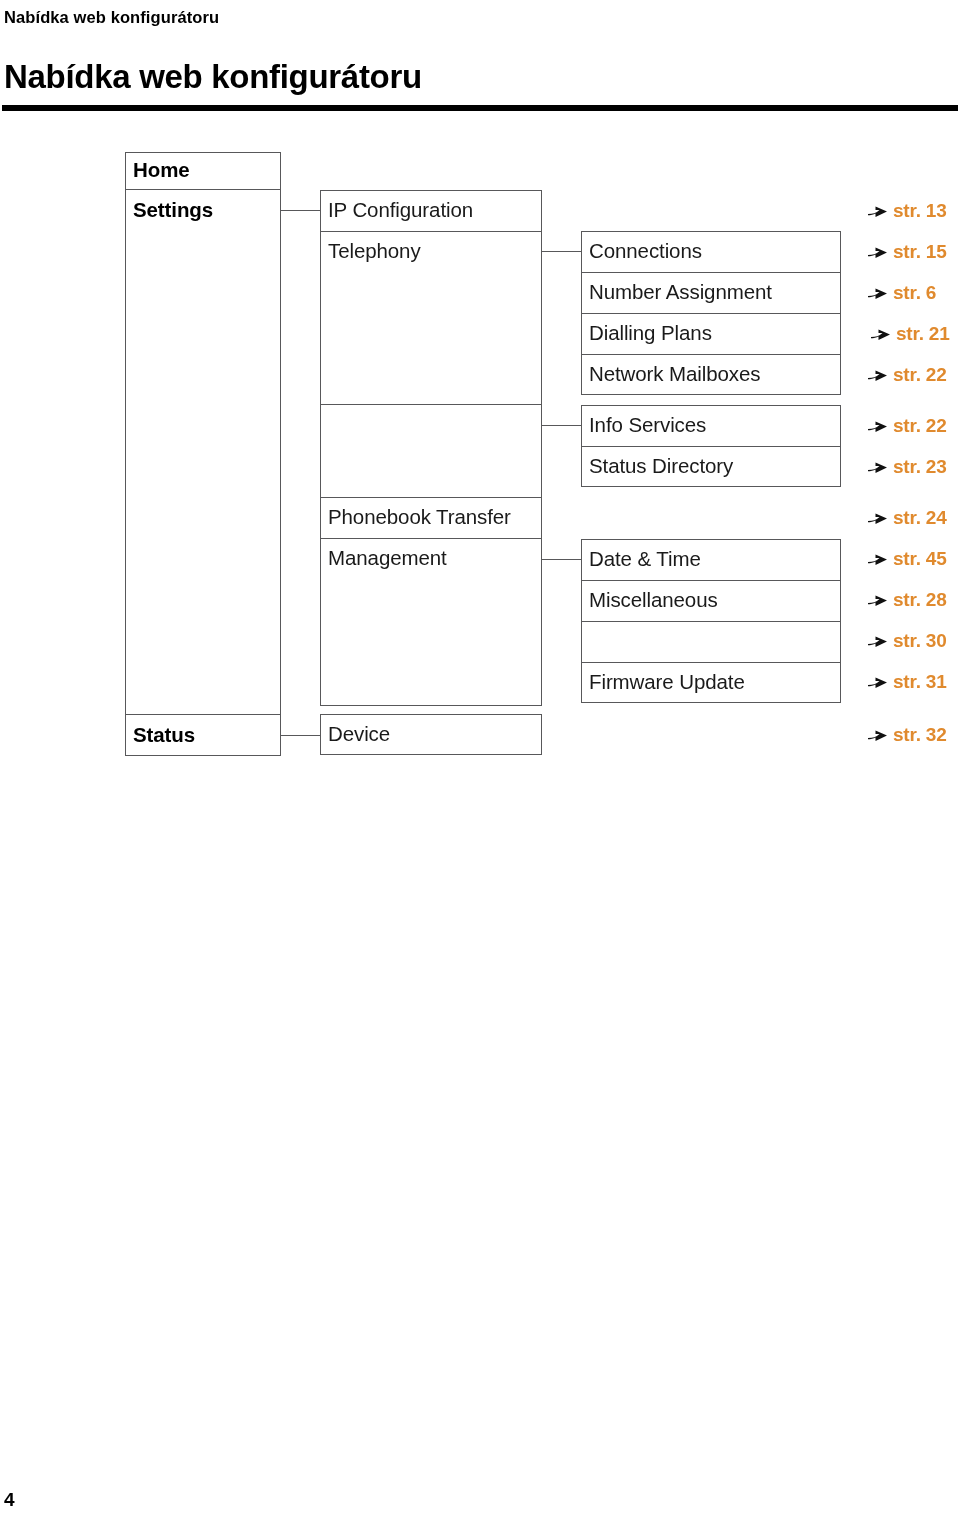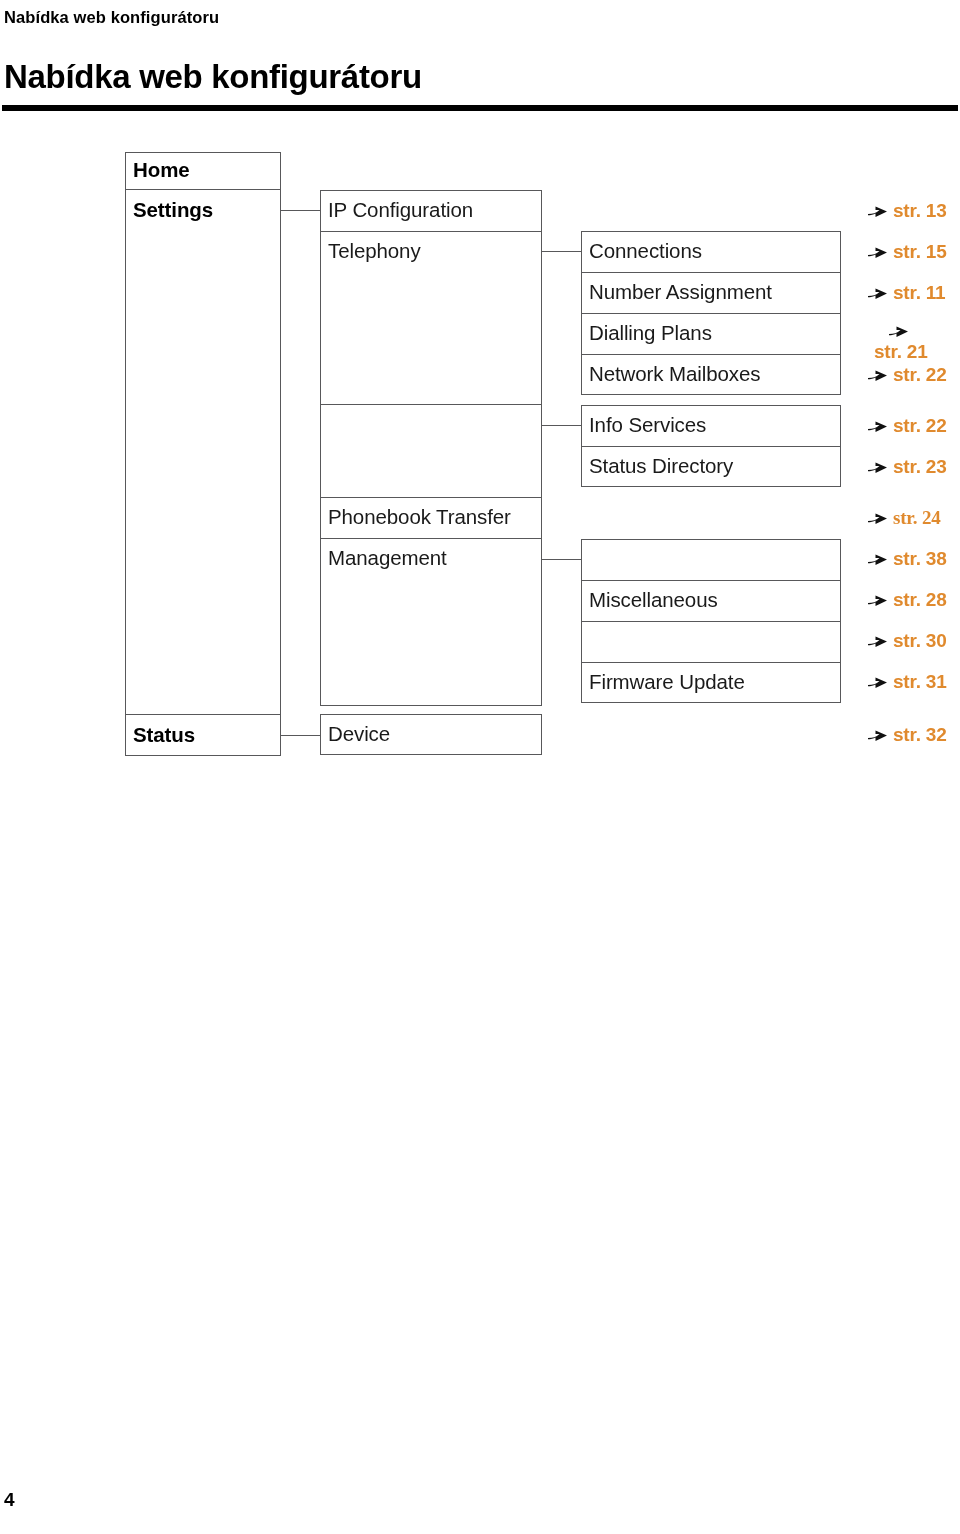--- a/index.html
+++ b/index.html
@@ -214,20 +214,23 @@
   </div>
   <div class="cell" style="left:581px; top:446px; width:260px; height:41px;">
     <span class="cell-label">Status Directory</span>
   </div>
 
   <div class="box" style="left:581px; top:539px; width:260px; height:164px;"></div>
   <div class="divider" style="left:581px; top:580px; width:260px;"></div>
   <div class="divider" style="left:581px; top:621px; width:260px;"></div>
   <div class="divider" style="left:581px; top:662px; width:260px;"></div>
 
+  <div class="cell" style="left:581px; top:539px; width:260px; height:41px;">
+    <span class="cell-label">Date &amp; Time</span>
+  </div>
   <div class="cell" style="left:581px; top:580px; width:260px; height:41px;">
     <span class="cell-label">Miscellaneous</span>
   </div>
   <div class="cell" style="left:581px; top:662px; width:260px; height:41px;">
     <span class="cell-label">Firmware Update</span>
   </div>
 
   <div class="ref" style="left:867px; top:198px;">
     <span class="ref-arrow">
       <svg width="22" height="20" viewBox="0 0 22 20">
@@ -245,24 +248,24 @@
     </span>
     <span class="ref-text" style="color: rgb(224, 138, 46);">str. 15</span>
   </div>
 
   <div class="ref" style="left:867px; top:280px;">
     <span class="ref-arrow">
       <svg width="22" height="20" viewBox="0 0 22 20">
           <path d="M1 13 C6 13, 9 12, 12.5 9 L8.5 9 L8.5 5.5 L20 10.5 L8.5 16 L8.5 12.4 C6.5 13.6, 3.5 14.2, 1 14.2 Z" fill="#111"></path>
         </svg>
     </span>
-    <span class="ref-text" style="color: rgb(224, 138, 46);">str. 11</span>
-  </div>
-
-  <div class="ref" style="left:870px; top:321px;flex-direction:column;">
+    <span class="ref-text" style="color: rgb(224, 138, 46);">str. 6</span>
+  </div>
+
+  <div class="ref" style="left:870px; top:321px;">
     <span class="ref-arrow">
       <svg width="22" height="20" viewBox="0 0 22 20">
           <path d="M1 13 C6 13, 9 12, 12.5 9 L8.5 9 L8.5 5.5 L20 10.5 L8.5 16 L8.5 12.4 C6.5 13.6, 3.5 14.2, 1 14.2 Z" fill="#111"></path>
         </svg>
     </span>
     <span class="ref-text" style="color: rgb(224, 138, 46);">str. 21</span>
   </div>
 
   <div class="ref" style="left:867px; top:362px;">
     <span class="ref-arrow">
@@ -290,30 +293,30 @@
     </span>
     <span class="ref-text" style="color: rgb(224, 138, 46);">str. 23</span>
   </div>
 
   <div class="ref" style="left:867px; top:505px;">
     <span class="ref-arrow">
       <svg width="22" height="20" viewBox="0 0 22 20">
           <path d="M1 13 C6 13, 9 12, 12.5 9 L8.5 9 L8.5 5.5 L20 10.5 L8.5 16 L8.5 12.4 C6.5 13.6, 3.5 14.2, 1 14.2 Z" fill="#111"></path>
         </svg>
     </span>
-    <span class="ref-text" style="color: rgb(224, 138, 46); font-family: Liberation Serif, serif;">str. 24</span>
+    <span class="ref-text" style="color: rgb(224, 138, 46);">str. 24</span>
   </div>
 
   <div class="ref" style="left:867px; top:546px;">
     <span class="ref-arrow">
       <svg width="22" height="20" viewBox="0 0 22 20">
           <path d="M1 13 C6 13, 9 12, 12.5 9 L8.5 9 L8.5 5.5 L20 10.5 L8.5 16 L8.5 12.4 C6.5 13.6, 3.5 14.2, 1 14.2 Z" fill="#111"></path>
         </svg>
     </span>
-    <span class="ref-text" style="color: rgb(224, 138, 46);">str. 38</span>
+    <span class="ref-text" style="color: rgb(224, 138, 46);">str. 45</span>
   </div>
 
   <div class="ref" style="left:867px; top:587px;">
     <span class="ref-arrow">
       <svg width="22" height="20" viewBox="0 0 22 20">
           <path d="M1 13 C6 13, 9 12, 12.5 9 L8.5 9 L8.5 5.5 L20 10.5 L8.5 16 L8.5 12.4 C6.5 13.6, 3.5 14.2, 1 14.2 Z" fill="#111"></path>
         </svg>
     </span>
     <span class="ref-text" style="color: rgb(224, 138, 46);">str. 28</span>
   </div>

